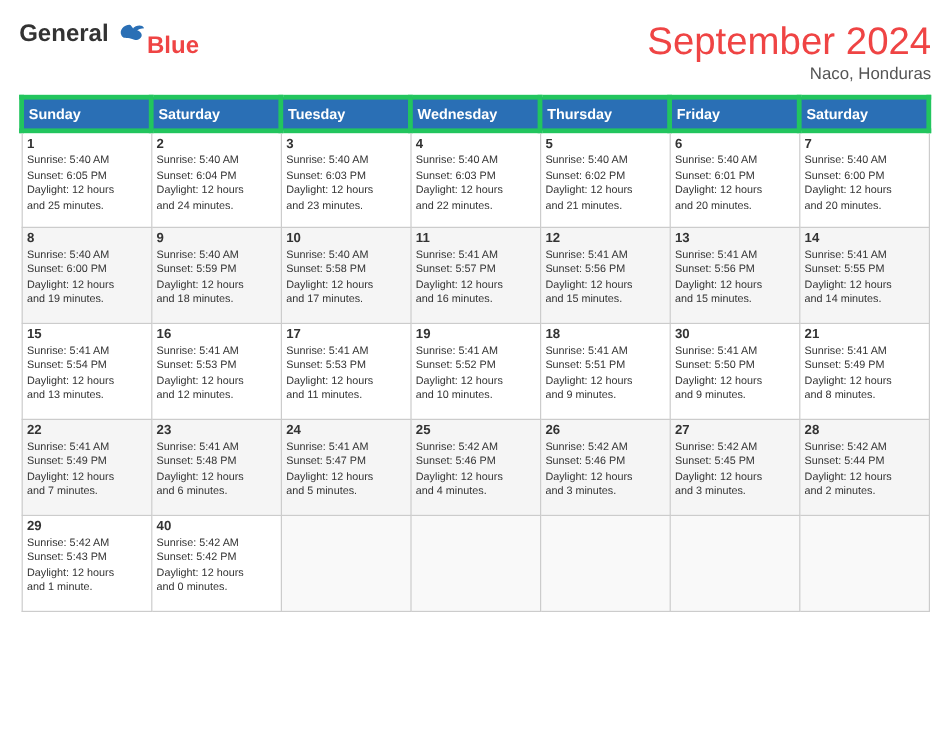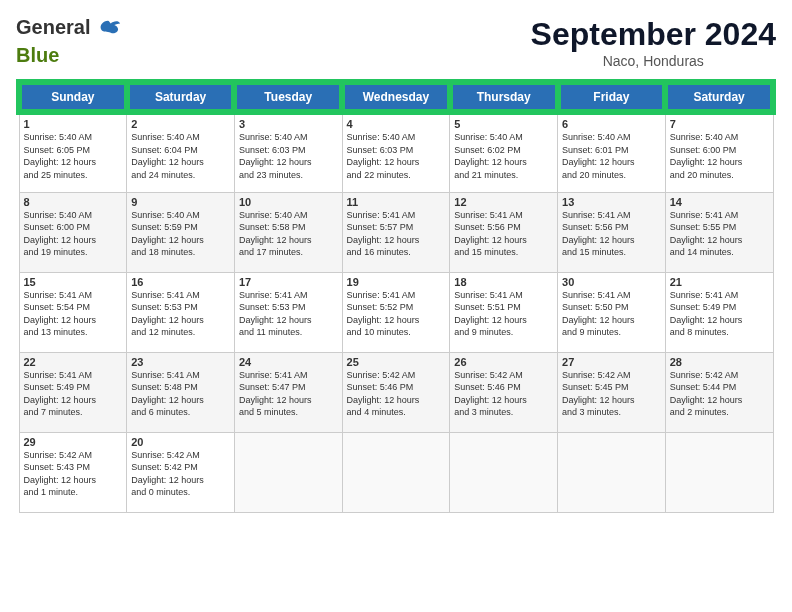--- a/index.html
+++ b/index.html
@@ -21,54 +21,53 @@
       justify-content: space-between;
       align-items: flex-start;
       margin-bottom: 10px;
     }
     .logo {
       display: flex;
       align-items: center;
     }
     .logo-text {
       display: flex;
-      flex-direction: column;
+      flex-direction: row;
       line-height: 1.1;
     }
     .logo-icon {
       width: 28px;
       height: 28px;
       margin-left: 4px;
     }
     .title-section {
       text-align: right;
     }
     .month-title {
       font-size: 32px;
-      font-weight: bold;
-      color: #0f172a;
+      font-weight: normal;
+      color: #ef4444;
     }
     .location {
       font-size: 14px;
       color: #555;
-      text-align: center;
     }
     .calendar {
       width: 100%;
       border-collapse: collapse;
       table-layout: fixed;
     }
     .calendar thead th {
       background: #2a6fb5;
       color: #fff;
       font-size: 12px;
       font-weight: bold;
       padding: 5px 4px;
-      border: 6px solid #22c55e;
-      text-align: center;
+      border: 4px solid #22c55e;
+      text-align: left;
     }
     .calendar tbody td {
       border: 1px solid #ccc;
       vertical-align: top;
       padding: 3px 4px;
       font-size: 9.5px;
       color: #333;
       height: 80px;
       background: #fff;
     }
@@ -96,21 +95,21 @@
 <div class="page">
   <div class="header">
     <div class="logo">
       <div class="logo-text">
         <span>
           <span style="color:#333; font-size:20px; font-weight:bold;">General</span><svg class="logo-icon" viewBox="0 0 30 30" style="display:inline-block;vertical-align:middle;">
               <path d="M15 5 C10 5, 5 10, 8 15 C10 18, 14 16, 18 18 C22 20, 28 16, 25 12 C23 9, 20 10, 18 8 C17 7, 16 5, 15 5Z" fill="#2a6fb5"></path>
               <path d="M18 8 C20 6, 26 4, 28 8 C26 8, 22 9, 20 11Z" fill="#2a6fb5"></path>
             </svg>
         </span>
-        <span style="color:#4d7c0f; font-size:20px; font-weight:bold;">Blue</span>
+        <span style="color:#ef4444; font-size:20px; font-weight:bold;margin-top:11px;">Blue</span>
       </div>
     </div>
     <div class="title-section">
       <div class="month-title">September 2024</div>
       <div class="location">Naco, Honduras</div>
     </div>
   </div>
 
   <table class="calendar">
     <thead>
@@ -244,21 +243,21 @@
             <span class="day-num">28</span>
             <div class="day-info">Sunrise: 5:42 AM<br>Sunset: 5:44 PM<br>Daylight: 12 hours<br>and 2 minutes.</div>
           </td>
         </tr>
         <tr>
           <td>
             <span class="day-num">29</span>
             <div class="day-info">Sunrise: 5:42 AM<br>Sunset: 5:43 PM<br>Daylight: 12 hours<br>and 1 minute.</div>
           </td>
           <td>
-            <span class="day-num">20</span>
+            <span class="day-num">40</span>
             <div class="day-info">Sunrise: 5:42 AM<br>Sunset: 5:42 PM<br>Daylight: 12 hours<br>and 0 minutes.</div>
           </td>
           <td class="empty"></td>
           <td class="empty"></td>
           <td class="empty"></td>
           <td class="empty"></td>
           <td class="empty"></td>
         </tr>
       </tbody>
   </table>

